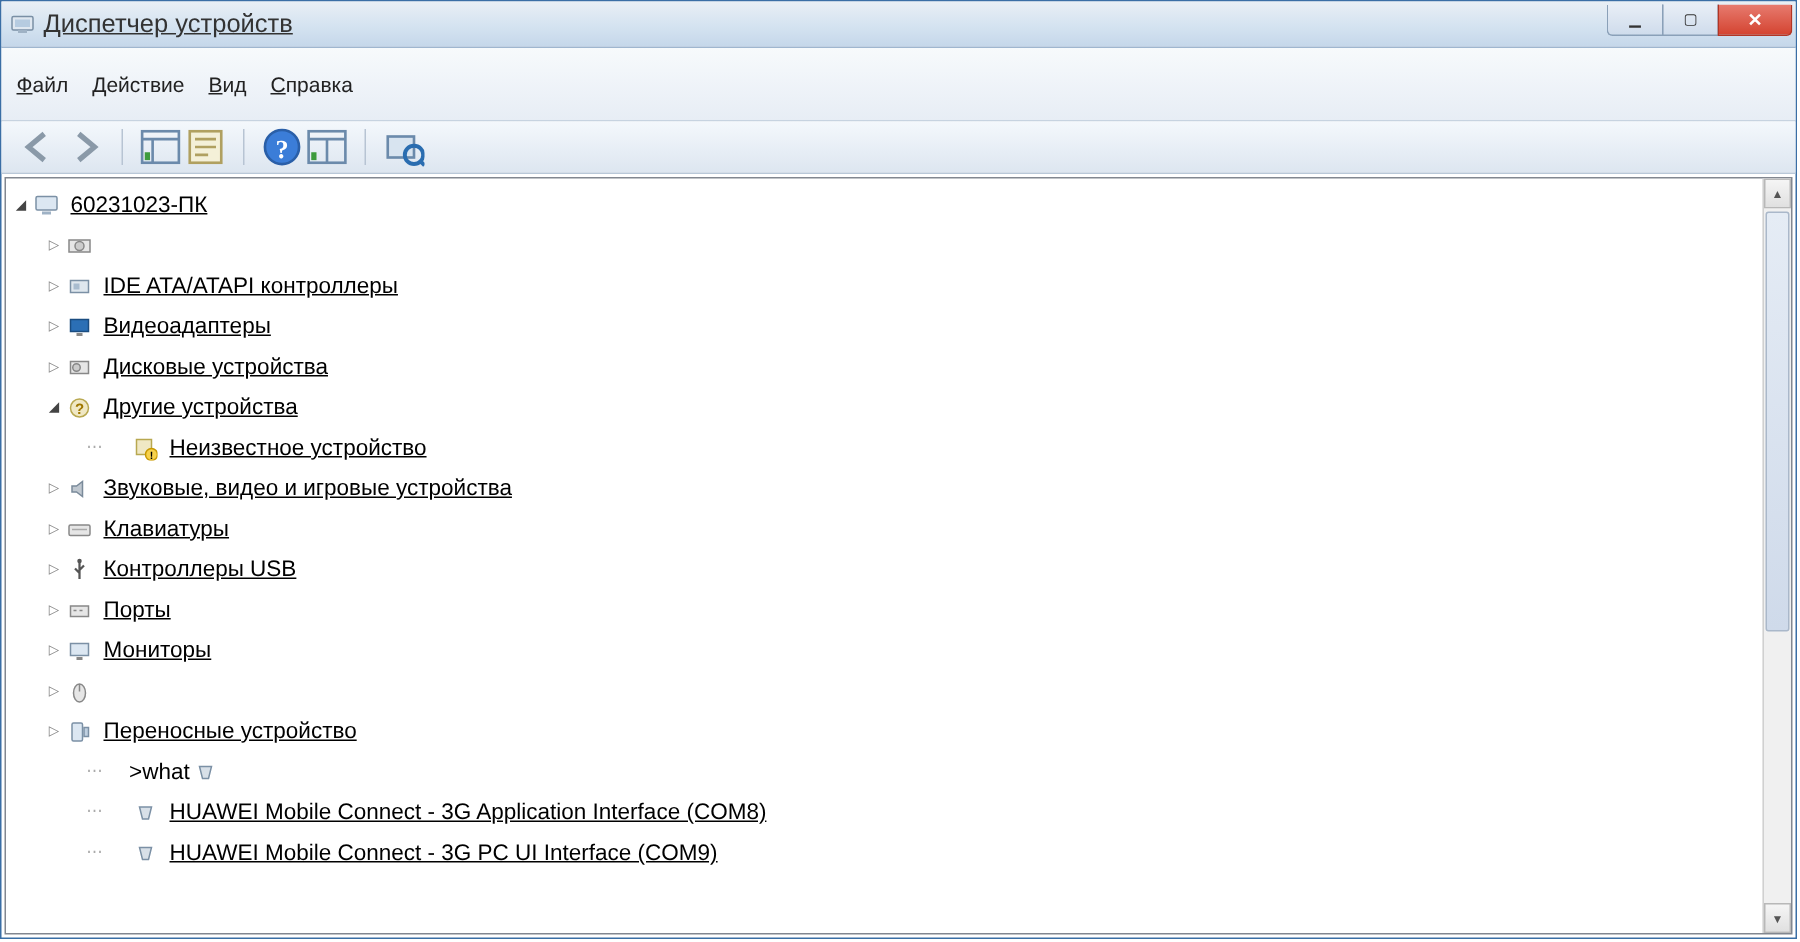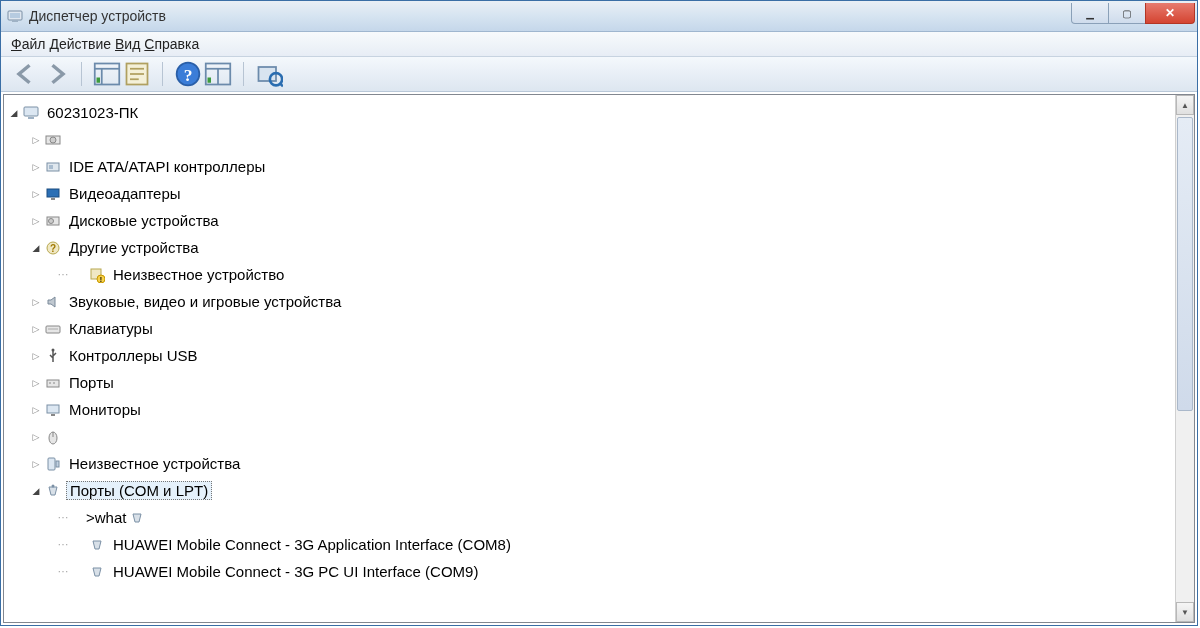--- a/index.html
+++ b/index.html
@@ -32,21 +32,22 @@
   }
   .titlebar .app-icon {
     width: 16px; height: 16px;
     margin-right: 6px;
     display: inline-flex;
     align-items:center; justify-content:center;
   }
   .titlebar .title {
     flex: 1;
     color: #333;
-    font-size: 14px;
+    font-size: 17px;
+    text-decoration: underline;
   }
   .win-controls {
     display: flex;
     height: 20px;
     margin-right: 2px;
     margin-top: -6px;
   }
   .win-btn {
     width: 36px;
     height: 20px;
@@ -68,22 +69,22 @@
     border-bottom-right-radius:4px;
   }
   .win-btn.close::after { content:"✕"; font-weight:bold;}
   .win-btn.min{ border-bottom-left-radius:4px;}
 
   
   .menubar {
     height: 24px;
     display: flex;
     align-items: center;
-    padding: 0 10px;
-    gap: 4px;
+    padding: 12px 10px;
+    gap: 16px;
     background: linear-gradient(to bottom, #f7fafc, #e7edf5);
     border-bottom: 1px solid #c7d3e0;
   }
   .menubar .menu-item {
     color: #222;
     font-size: 14px;
     text-decoration: underline;
     text-decoration-color: transparent;
     cursor: default;
   }
@@ -172,21 +173,21 @@
   .dotline {
     width:22px; flex:none; text-align:center; color:#aaa; font-size:11px;
   }
   .nicon {
     width:18px; height:16px; flex:none;
     display:inline-flex; align-items:center; justify-content:center;
     margin: 0 4px 0 2px;
     color:#6b7a8a;
   }
   .nicon svg { width:16px; height:16px; }
-  .label { padding: 1px 3px; }
+  .label { padding: 1px 3px; text-decoration: underline; }
   .label.selected {
     border: 1px dotted #777;
     background: #e5f1fb;
   }
 
 </style>
 </head>
 <body>
 
 <div class="window">
@@ -437,34 +438,23 @@
 
       <div class="node">
         <span class="indent"></span>
           <span class="twisty closed"></span>
         <span class="nicon">
             <svg viewBox="0 0 16 16">
               <rect x="3" y="2" width="7" height="12" rx="1" fill="#dce7f2" stroke="#7b90a5"></rect>
               <rect x="11" y="5" width="3" height="6" fill="#c0d0e0" stroke="#7b90a5"></rect>
             </svg>
           </span>
-        <span class="label">Неизвестное устройства</span>
-      </div>
-
-      <div class="node">
-        <span class="indent"></span>
-          <span class="twisty open"></span>
-        <span class="nicon">
-            <svg viewBox="0 0 16 16">
-              <path d="M4 4h8l-2 8H6z" fill="#d8e0e8" stroke="#7b90a5"></path>
-              <circle cx="8" cy="3" r="1.5" fill="#7b90a5"></circle>
-            </svg>
-          </span>
-        <span class="label selected">Порты (COM и LPT)</span>
-      </div>
+        <span class="label">Переносные устройство</span>
+      </div>
+
 
       <div class="node">
         <span class="indent"></span><span class="indent"></span><span class="dotline">⋯</span><span class="twisty none"></span>
 &gt;what
         <span class="nicon">
             <svg viewBox="0 0 16 16">
               <path d="M4 4h8l-2 8H6z" fill="#d8e0e8" stroke="#7b90a5"></path>
             </svg>
           </span>
       </div>

